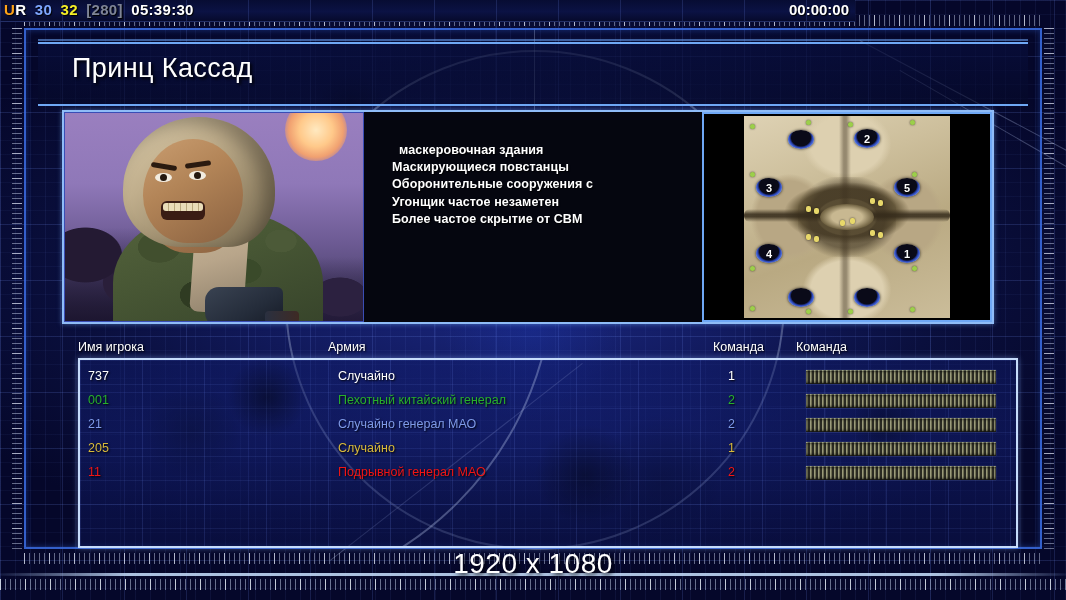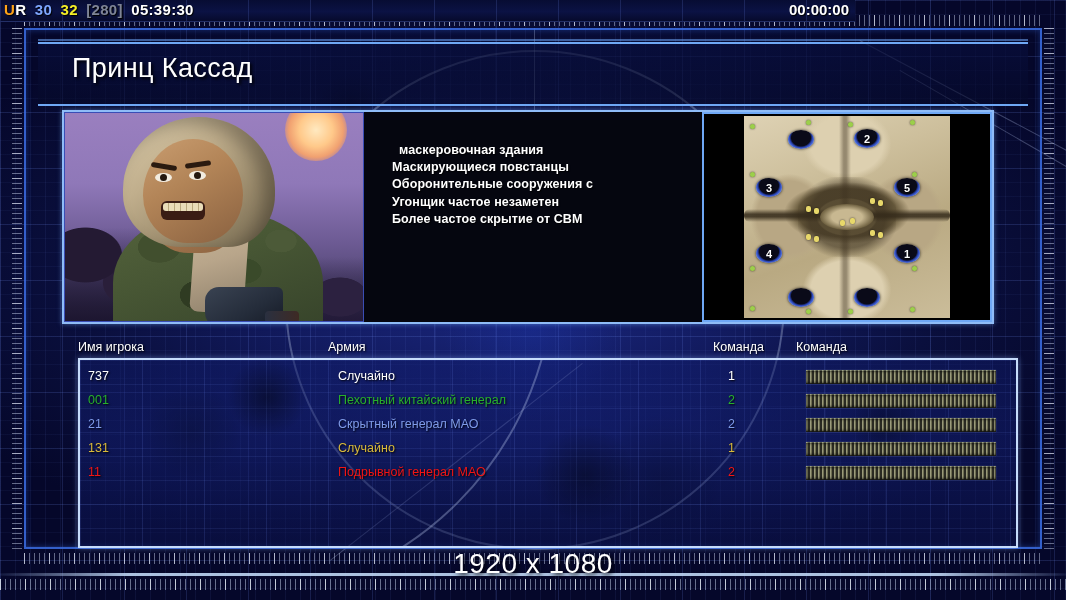--- a/index.html
+++ b/index.html
@@ -532,26 +532,26 @@
           <div class="bar" style="width: 190px;"></div>
         </div>
         <div class="row" style="top: 30px;">
           <div class="cell name" style="color: rgb(39, 176, 43);">001</div>
           <div class="cell army" style="color: rgb(39, 176, 43);">Пехотный китайский генерал</div>
           <div class="cell team" style="color: rgb(39, 176, 43);">2</div>
           <div class="bar" style="width: 190px;"></div>
         </div>
         <div class="row" style="top: 54px;">
           <div class="cell name" style="color: rgb(126, 154, 232);">21</div>
-          <div class="cell army" style="color: rgb(126, 154, 232);">Скрытный генерал МАО</div>
+          <div class="cell army" style="color: rgb(126, 154, 232);">Случайно генерал МАО</div>
           <div class="cell team" style="color: rgb(126, 154, 232);">2</div>
           <div class="bar" style="width: 190px;"></div>
         </div>
         <div class="row" style="top: 78px;">
-          <div class="cell name" style="color: rgb(216, 185, 58);">131</div>
+          <div class="cell name" style="color: rgb(216, 185, 58);">205</div>
           <div class="cell army" style="color: rgb(216, 185, 58);">Случайно</div>
           <div class="cell team" style="color: rgb(216, 185, 58);">1</div>
           <div class="bar" style="width: 190px;"></div>
         </div>
         <div class="row" style="top: 102px; text-align: center;">
           <div class="cell name" style="color: rgb(240, 21, 21);">11</div>
           <div class="cell army" style="color: rgb(240, 21, 21);">Подрывной генерал МАО</div>
           <div class="cell team" style="color: rgb(240, 21, 21);">2</div>
           <div class="bar" style="width: 190px;"></div>
         </div>

